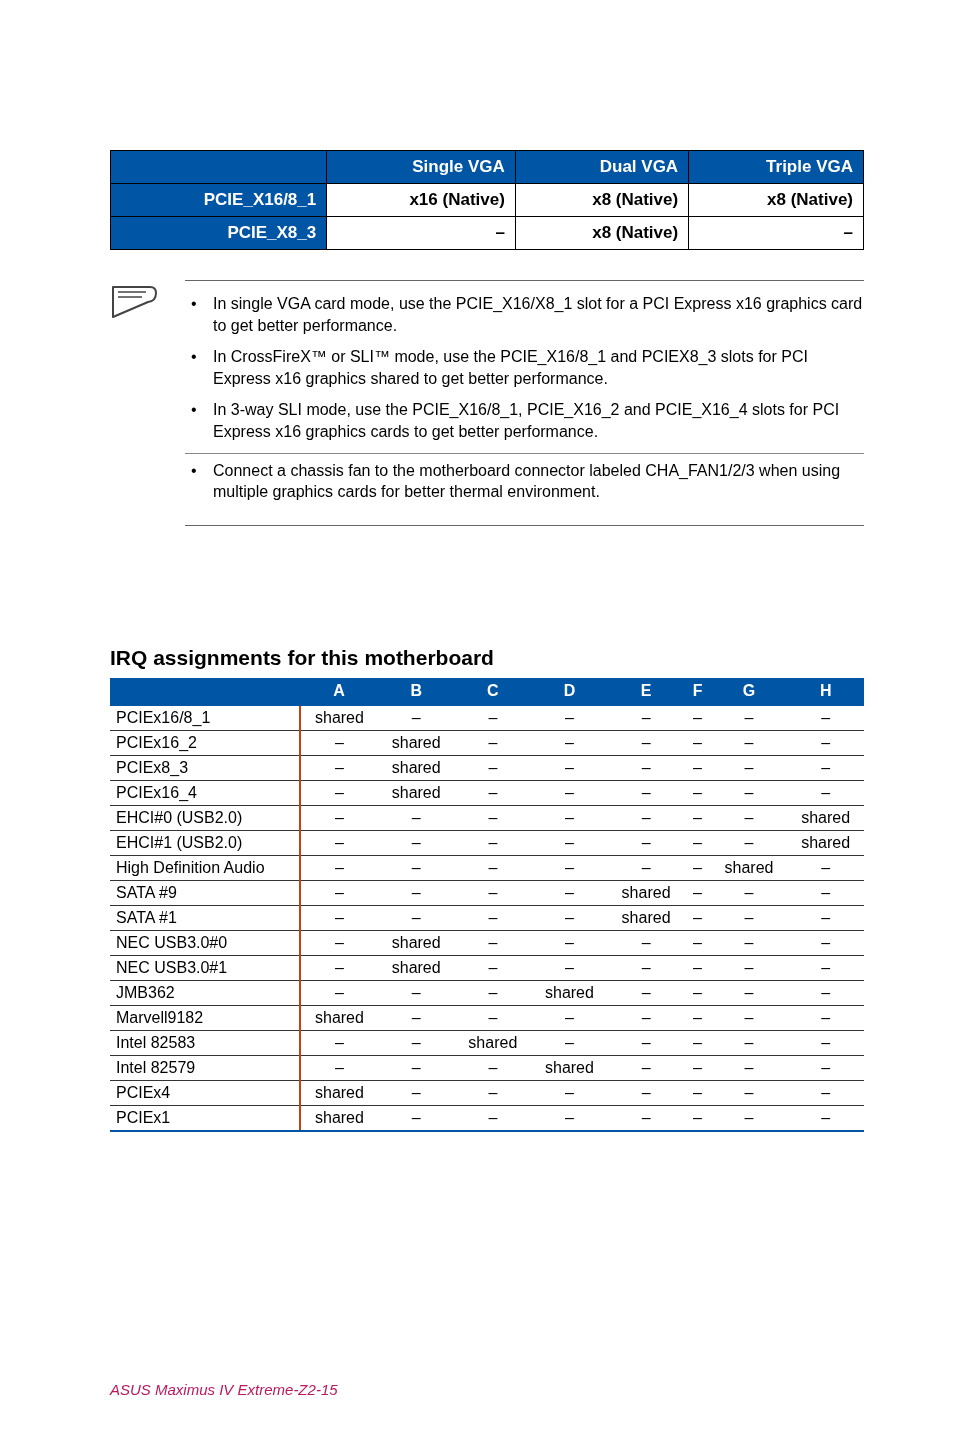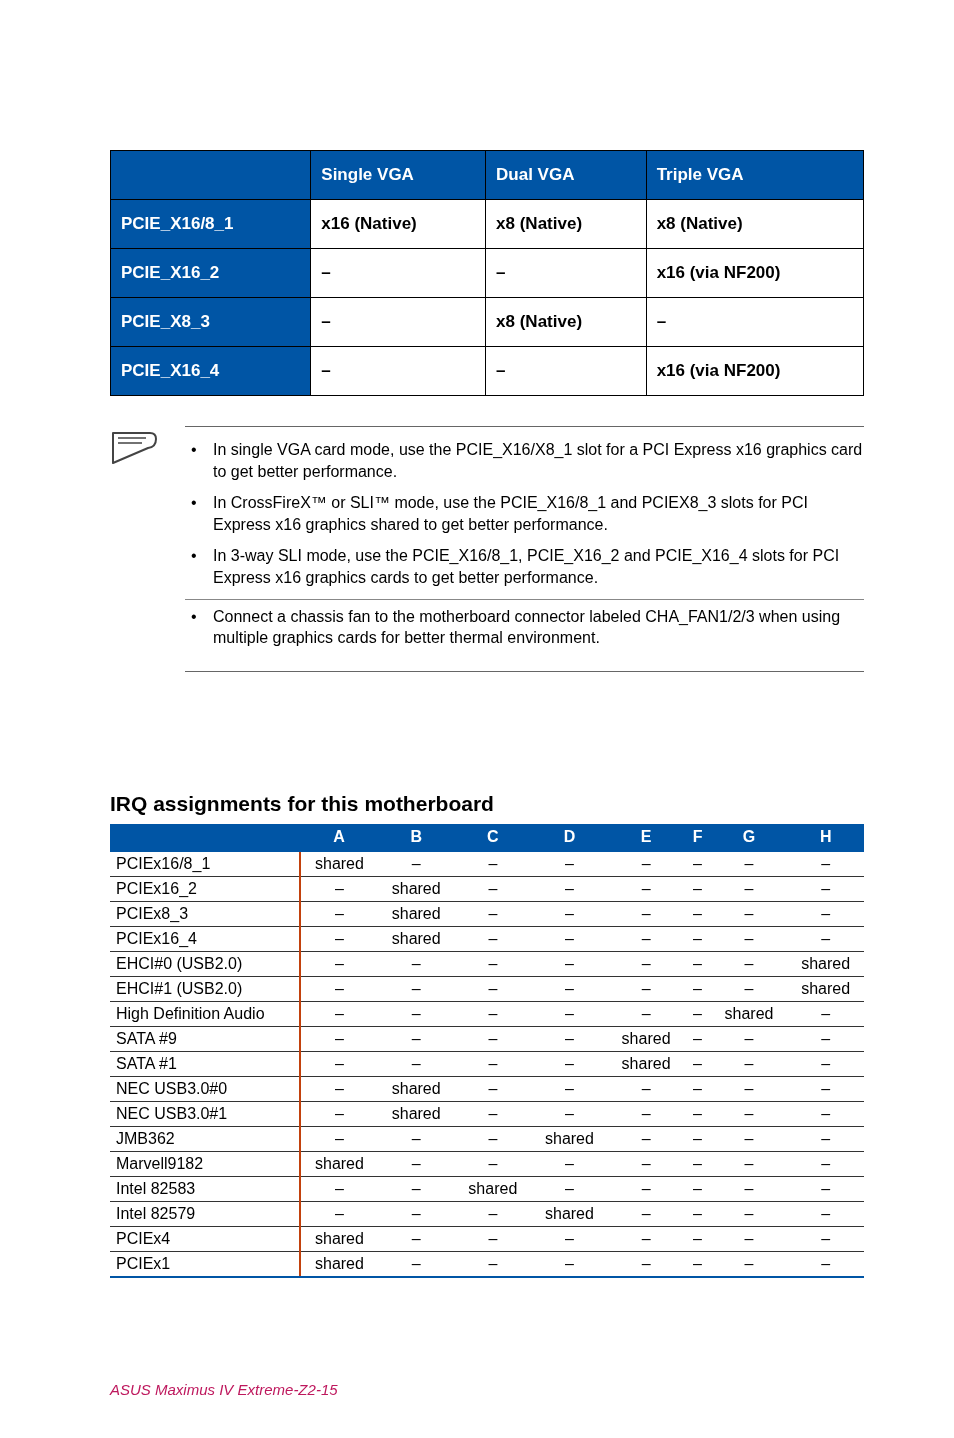--- a/index.html
+++ b/index.html
@@ -14,22 +14,22 @@
   }
 
   
   .tbl1 {
     border-collapse: collapse;
     width: 100%;
     font-size: 17px;
   }
   .tbl1 th, .tbl1 td {
     border: 1px solid #000;
-    padding: 14px 10px;
-    text-align: left;
+    padding: 6px 10px;
+    text-align: right;
     vertical-align: middle;
   }
   .tbl1 .hdr {
     background: #0055a5;
     color: #fff;
     font-weight: bold;
   }
   .tbl1 .rowlbl {
     background: #0055a5;
     color: #fff;
@@ -129,36 +129,24 @@
     <th class="hdr">Dual VGA</th>
     <th class="hdr">Triple VGA</th>
   </tr>
   <tr>
     <td class="rowlbl">PCIE_X16/8_1</td>
     <td>x16 (Native)</td>
     <td>x8 (Native)</td>
     <td>x8 (Native)</td>
   </tr>
   <tr>
-    <td class="rowlbl">PCIE_X16_2</td>
-    <td>–</td>
-    <td>–</td>
-    <td>x16 (via NF200)</td>
-  </tr>
-  <tr>
     <td class="rowlbl">PCIE_X8_3</td>
     <td>–</td>
     <td>x8 (Native)</td>
     <td>–</td>
-  </tr>
-  <tr>
-    <td class="rowlbl">PCIE_X16_4</td>
-    <td>–</td>
-    <td>–</td>
-    <td>x16 (via NF200)</td>
   </tr>
 </tbody>
   </table>
 
 <div class="notewrap">
   <div class="noteicon">
     <svg width="50" height="38" viewBox="0 0 50 38">
       <path d="M3 3 L40 3 Q46 3 46 9 Q46 17 38 18 L3 33 Z" fill="none" stroke="#444" stroke-width="2" stroke-linejoin="round"></path>
       <path d="M8 8 L36 8 M8 13 L32 13" stroke="#444" stroke-width="1.5"></path>
     </svg>

